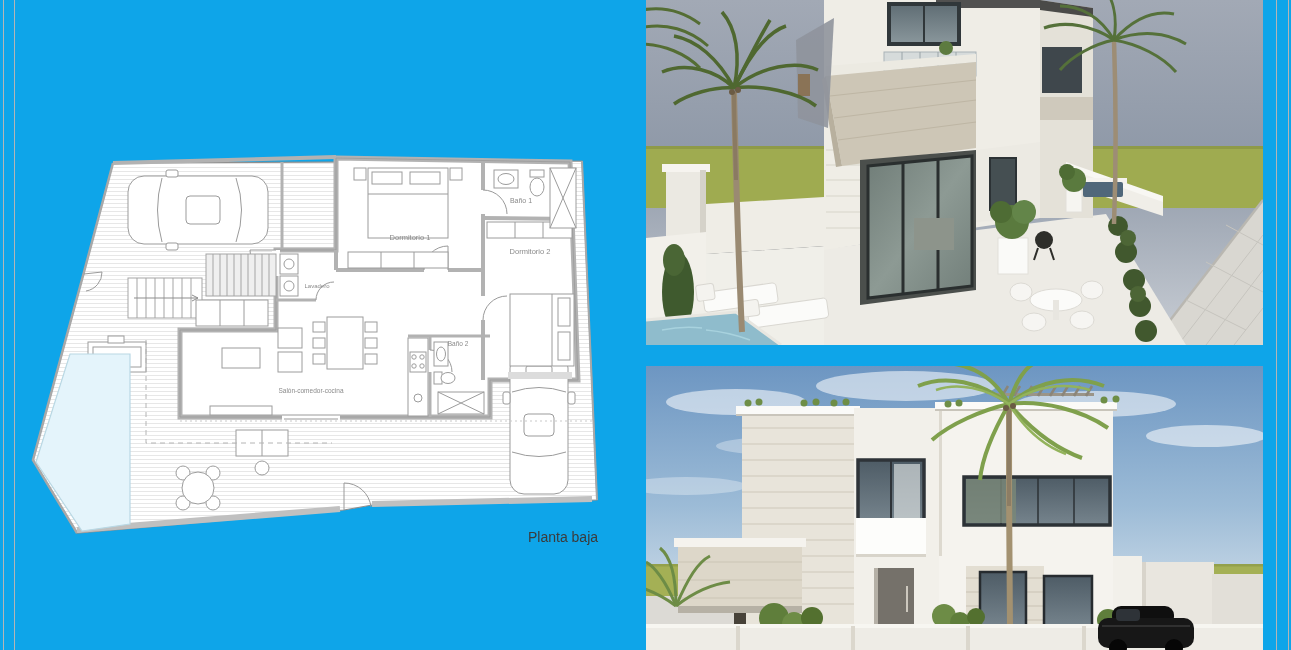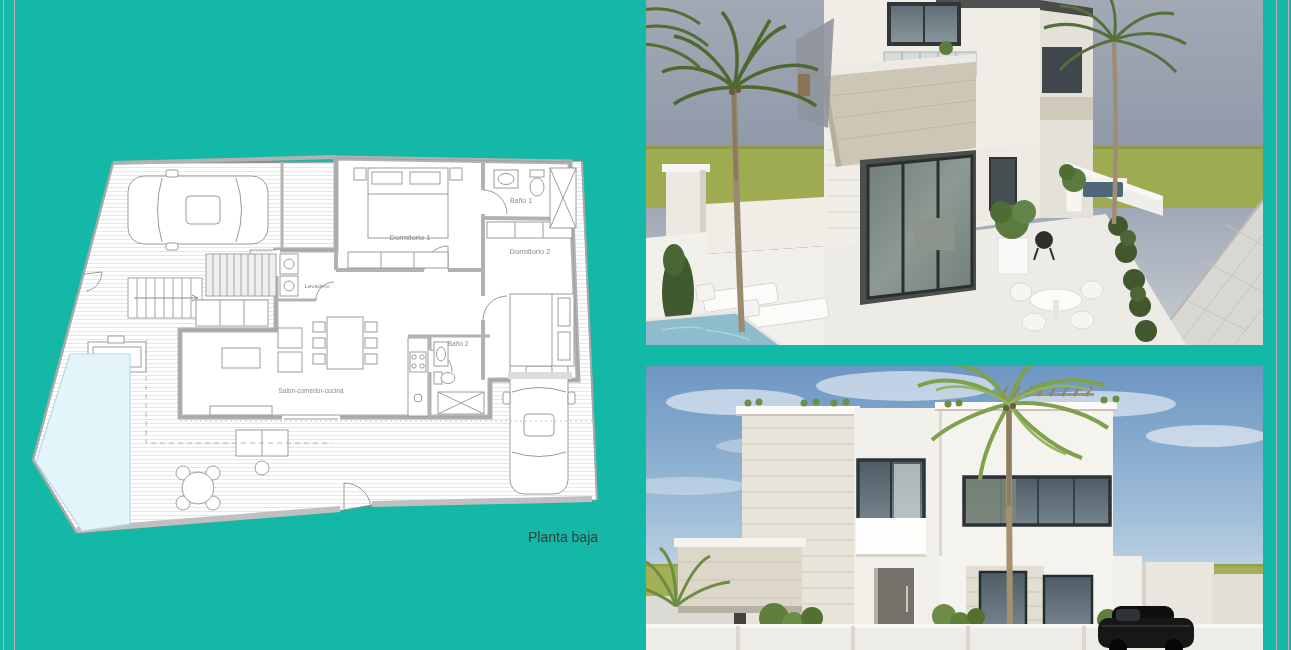--- a/index.html
+++ b/index.html
@@ -1,17 +1,17 @@
 <!DOCTYPE html>
 <html><head>
 <meta charset="utf-8">
 <style>
   html,body{margin:0;padding:0;background:#ffffff;}
   .sheet{
-    position:relative;width:1291px;height:650px;background:#14b8a6;overflow:hidden;
+    position:relative;width:1291px;height:650px;background:#0ea5e9;overflow:hidden;
     font-family:"Liberation Sans", sans-serif;
   }
   .frame-line{position:absolute;top:0;bottom:0;width:1px;background:#b5b5b5;}
   .plan-wrap{position:absolute;left:0;top:0;width:650px;height:650px;}
   .photo{position:absolute;overflow:hidden;background:#cfd3d8;}
   .photo-top{left:646px;top:0;width:617px;height:345px;}
   .photo-bottom{left:646px;top:366px;width:617px;height:284px;}
   svg{display:block;}
   text{font-family:"Liberation Sans", sans-serif;}
 </style>

